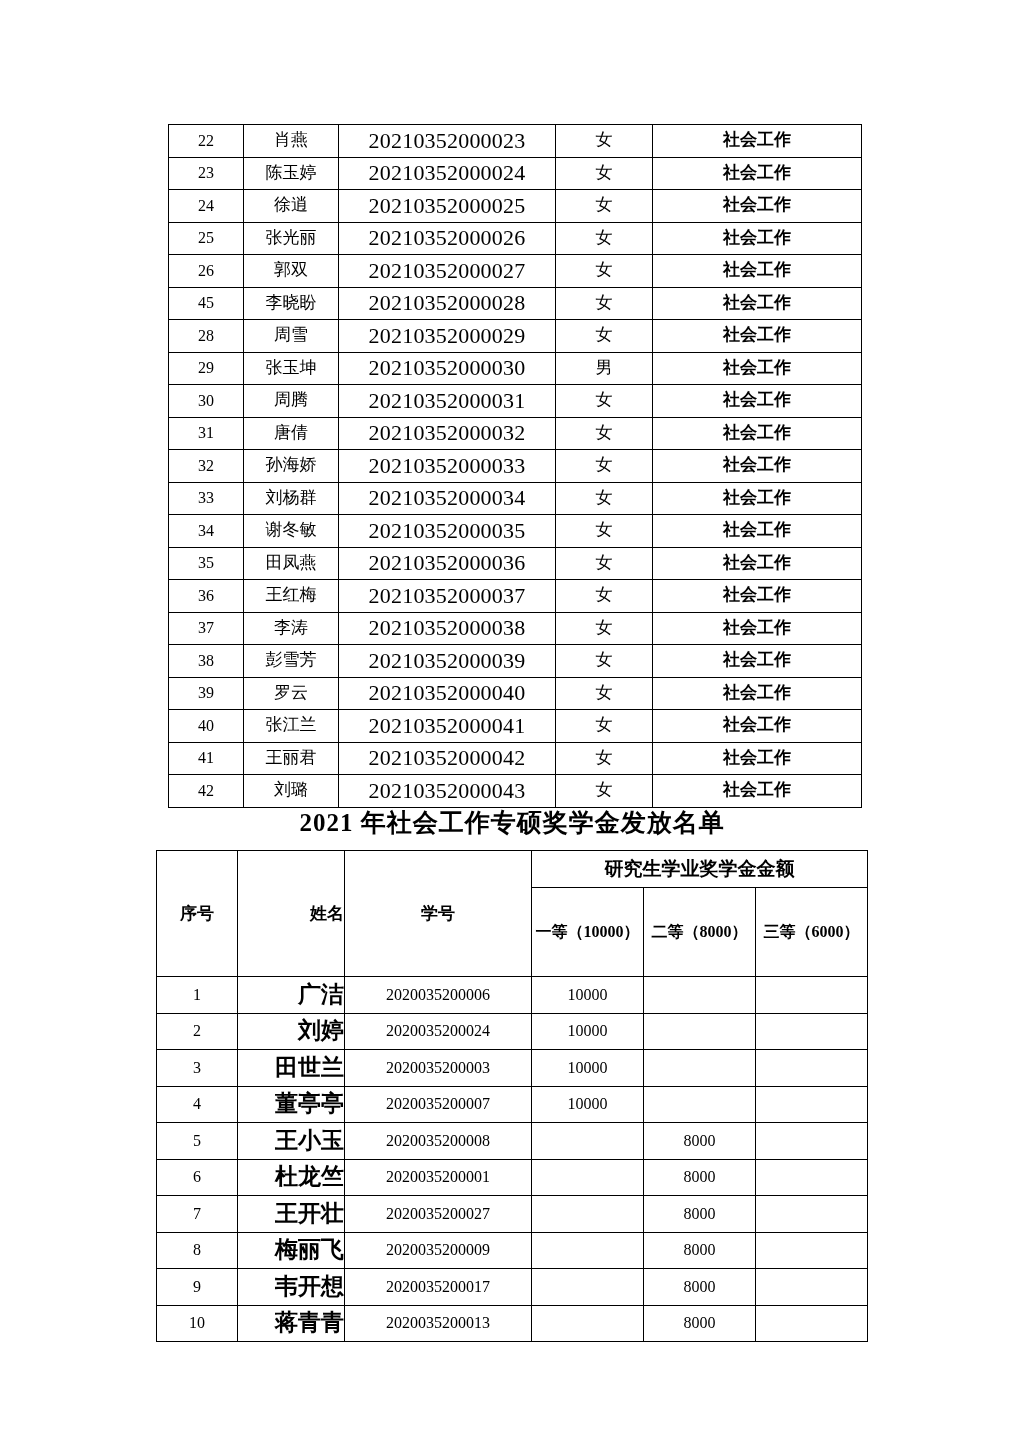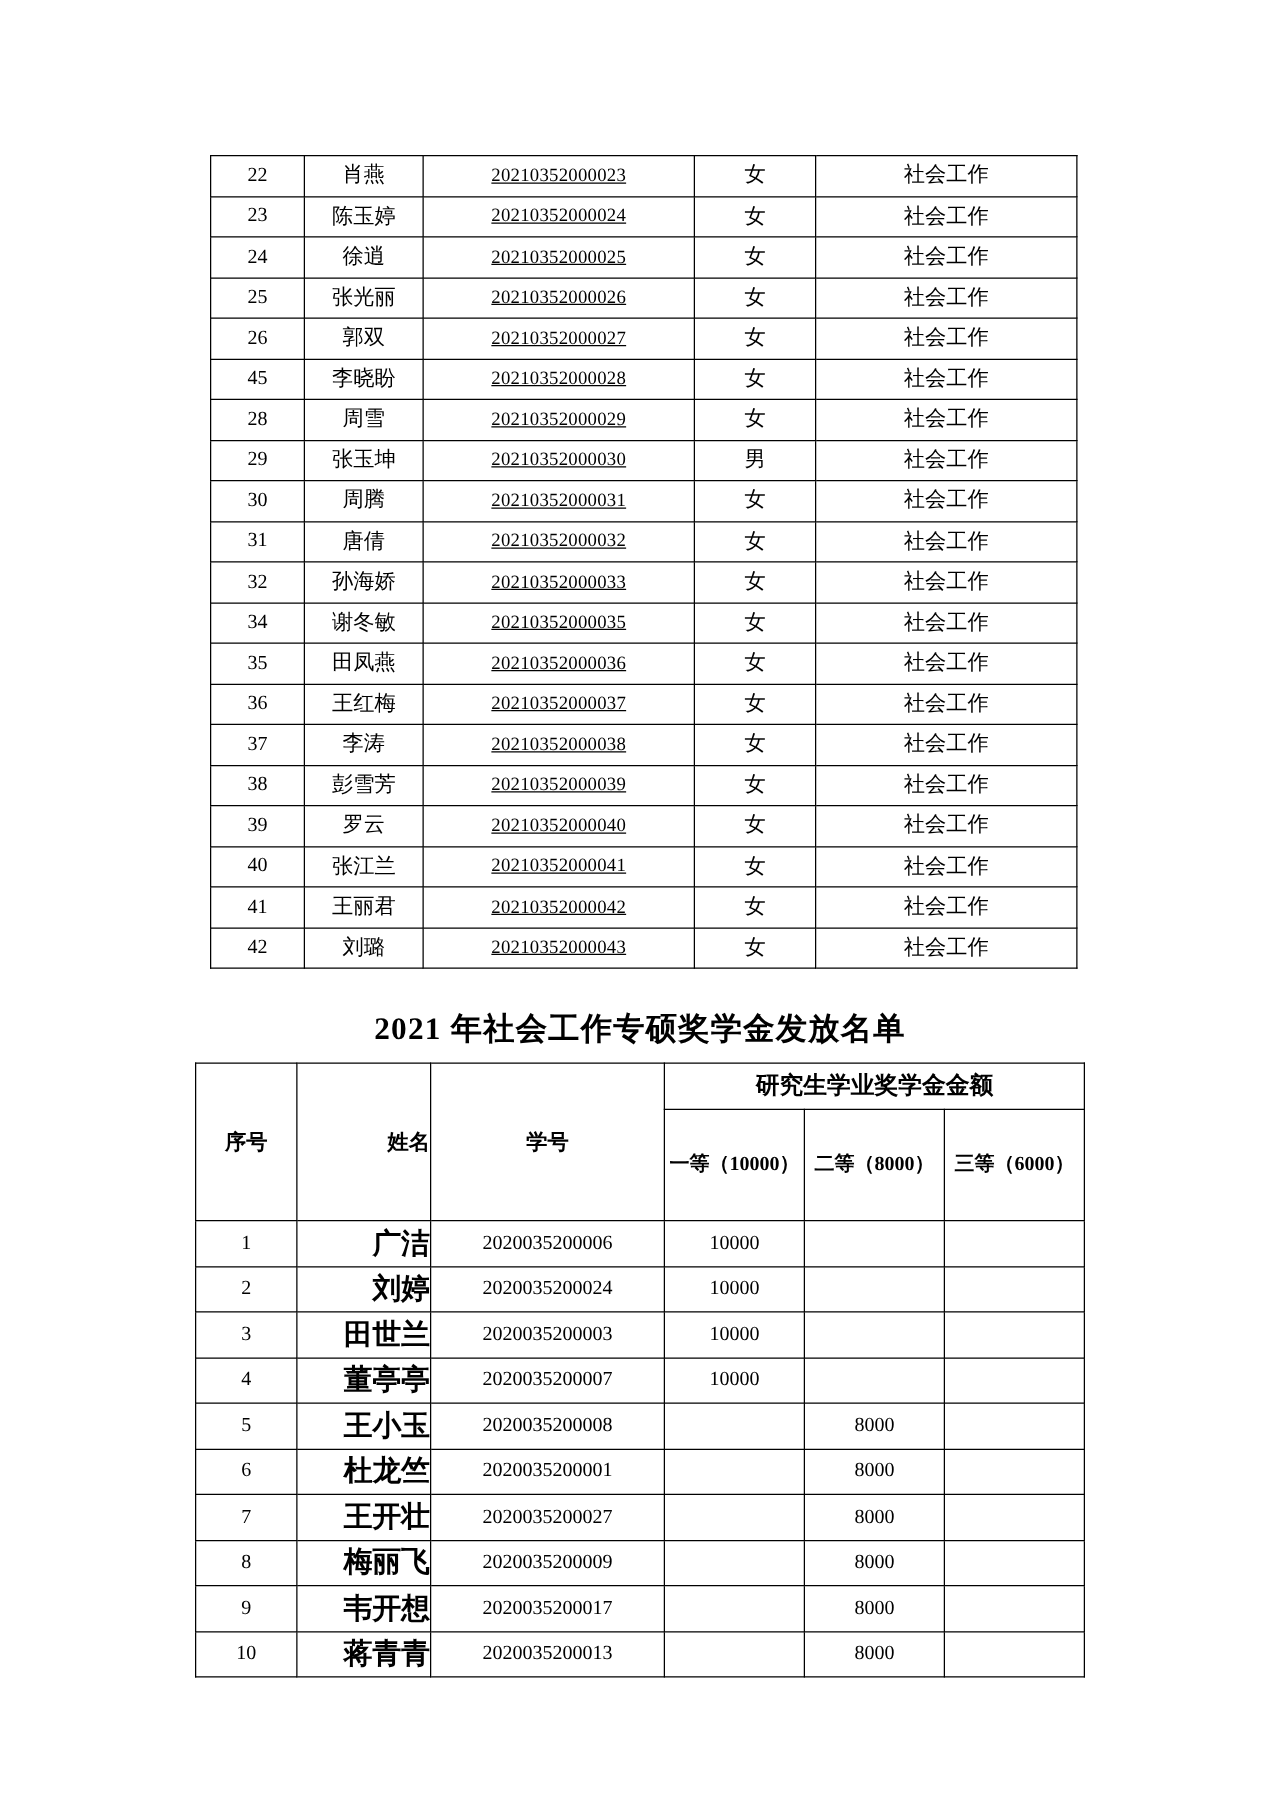--- a/index.html
+++ b/index.html
@@ -43,23 +43,23 @@
     font-weight: normal;
     padding: 0;
   }
   .t1 td {
     height: 31.5px;
     font-size: 17px;
     line-height: 1.1;
   }
   .t1 .c-idx { width: 74px; font-size: 16px; }
   .t1 .c-name { width: 94px; }
-  .t1 .c-sid  { width: 216px; font-size: 15px; letter-spacing: 0.2px; text-decoration: underline; }
+  .t1 .c-sid  { width: 216px; font-size: 22px; letter-spacing: 0.2px; }
   .t1 .c-sex  { width: 96px; }
-  .t1 .c-major{ width: 208px; }
+  .t1 .c-major{ width: 208px; font-weight: bold; }
 
   
   .doc-title {
     position: absolute;
     left: 0;
     top: 806px;
     width: 1024px;
     text-align: center;
     font-size: 25px;
     font-weight: bold;
@@ -169,20 +169,27 @@
             <td class="c-idx">31</td>
             <td class="c-name">唐倩</td>
             <td class="c-sid">20210352000032</td>
             <td class="c-sex">女</td>
             <td class="c-major">社会工作</td>
           </tr>
           <tr>
             <td class="c-idx">32</td>
             <td class="c-name">孙海娇</td>
             <td class="c-sid">20210352000033</td>
+            <td class="c-sex">女</td>
+            <td class="c-major">社会工作</td>
+          </tr>
+          <tr>
+            <td class="c-idx">33</td>
+            <td class="c-name">刘杨群</td>
+            <td class="c-sid">20210352000034</td>
             <td class="c-sex">女</td>
             <td class="c-major">社会工作</td>
           </tr>
           <tr>
             <td class="c-idx">34</td>
             <td class="c-name">谢冬敏</td>
             <td class="c-sid">20210352000035</td>
             <td class="c-sex">女</td>
             <td class="c-major">社会工作</td>
           </tr>

